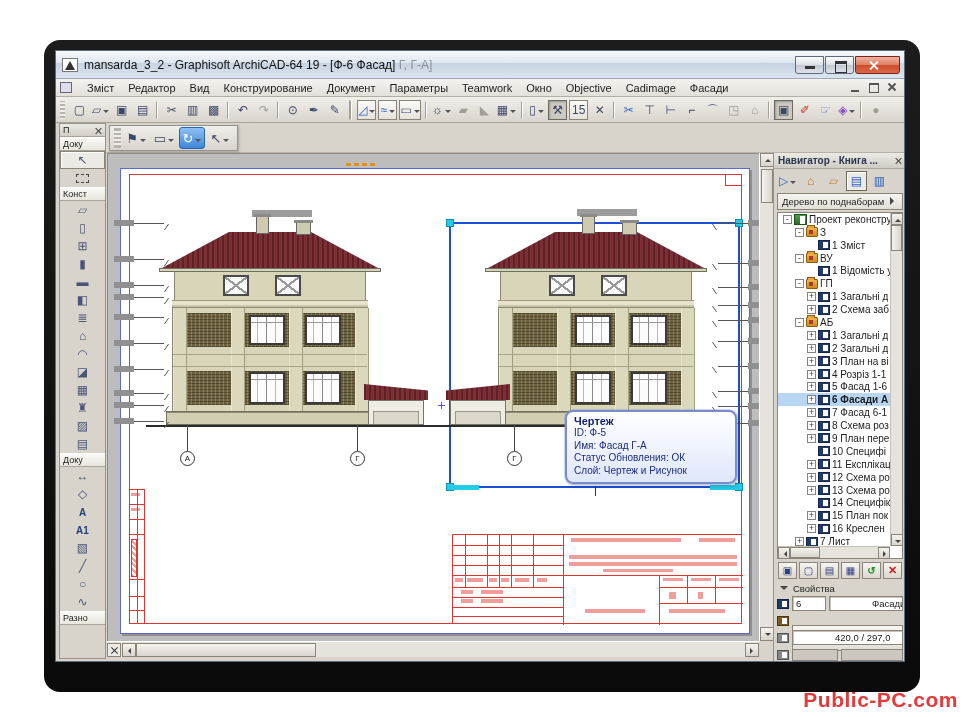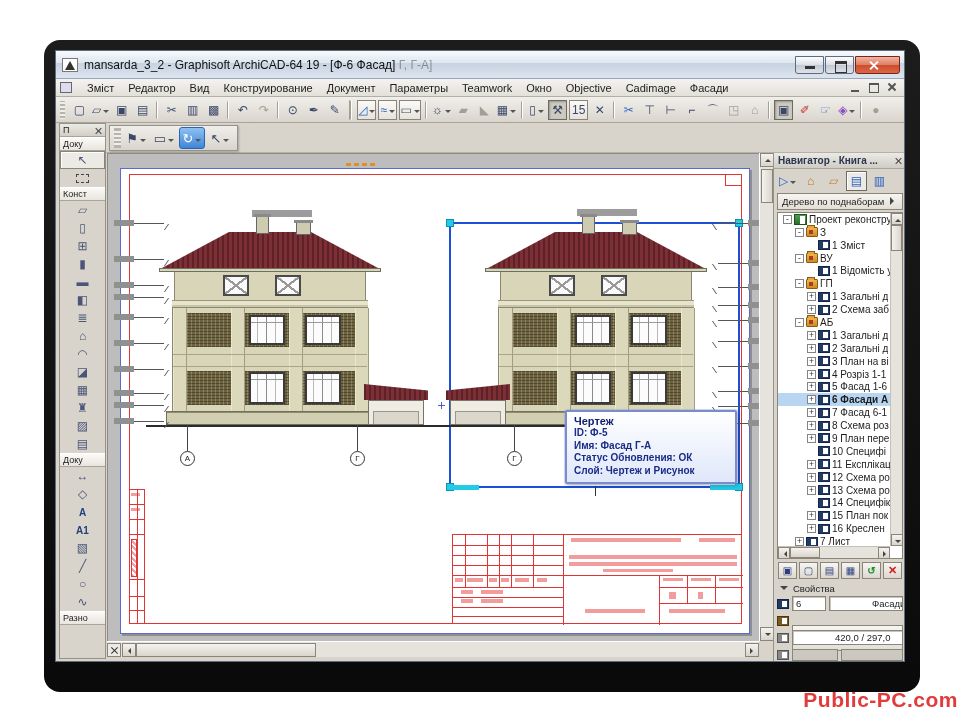--- a/index.html
+++ b/index.html
@@ -175,24 +175,24 @@
   
   .selection { position:absolute; left:341px; top:68px; width:291px; height:266px; border:2px solid #1b4fd8; }
   .hdl { position:absolute; width:8px; height:8px; background:#22cbe8; border:1px solid #0a93ad; }
   .h-tl{left:-5px;top:-5px;} .h-tr{right:-5px;top:-5px;} .h-bl{left:-5px;bottom:-5px;} .h-br{right:-5px;bottom:-5px;}
   .h-strip { position:absolute; bottom:-4px; width:26px; height:5px; background:#22cbe8; }
   .hs-l{left:2px;} .hs-r{right:2px;}
   .h-tick { position:absolute; left:50%; bottom:-10px; width:1px; height:10px; background:#333; }
 
   
   .tooltip { position:absolute; left:457px; top:256px; width:172px; background:linear-gradient(#ffffff,#dfe7fa);
-             border:2px solid #7b8ccc; border-radius:2px; box-shadow:0 0 0 1px rgba(140,160,220,.4), 2px 2px 4px rgba(0,0,0,.2);
+             border:2px solid #7b8ccc; border-radius:8px; box-shadow:0 0 0 1px rgba(140,160,220,.4), 2px 2px 4px rgba(0,0,0,.2);
              padding:3px 7px 5px; color:#1a2c86; font-size:10px; z-index:5; }
   .tt-title { font-weight:bold; font-size:11px; color:#101f6e; }
-  .tt-line { line-height:12.5px; white-space:nowrap;font-weight:bold; }
+  .tt-line { line-height:12.5px; white-space:nowrap; }
 
   
   .vscroll { position:absolute; left:703px; top:102px; width:14px; height:488px; background:#e6e3dc; border-left:1px solid #fff; }
   .hscroll { position:absolute; left:51px; top:590px; width:652px; height:16px; background:#e6e3dc; border-top:1px solid #fff;
              display:flex; align-items:center; }
   .sbtn { width:14px; height:14px; background:linear-gradient(#f5f3ef,#d9d5cd); border:1px solid #8a8578; position:relative; flex:none; }
   .sbtn::after { content:""; position:absolute; left:4px; top:5px; border:3px solid transparent; }
   .sb-up::after { border-bottom-color:#444; top:2px; }
   .sb-down::after { border-top-color:#444; }
   .sb-left::after { border-right-color:#444; left:2px; top:4px; }

